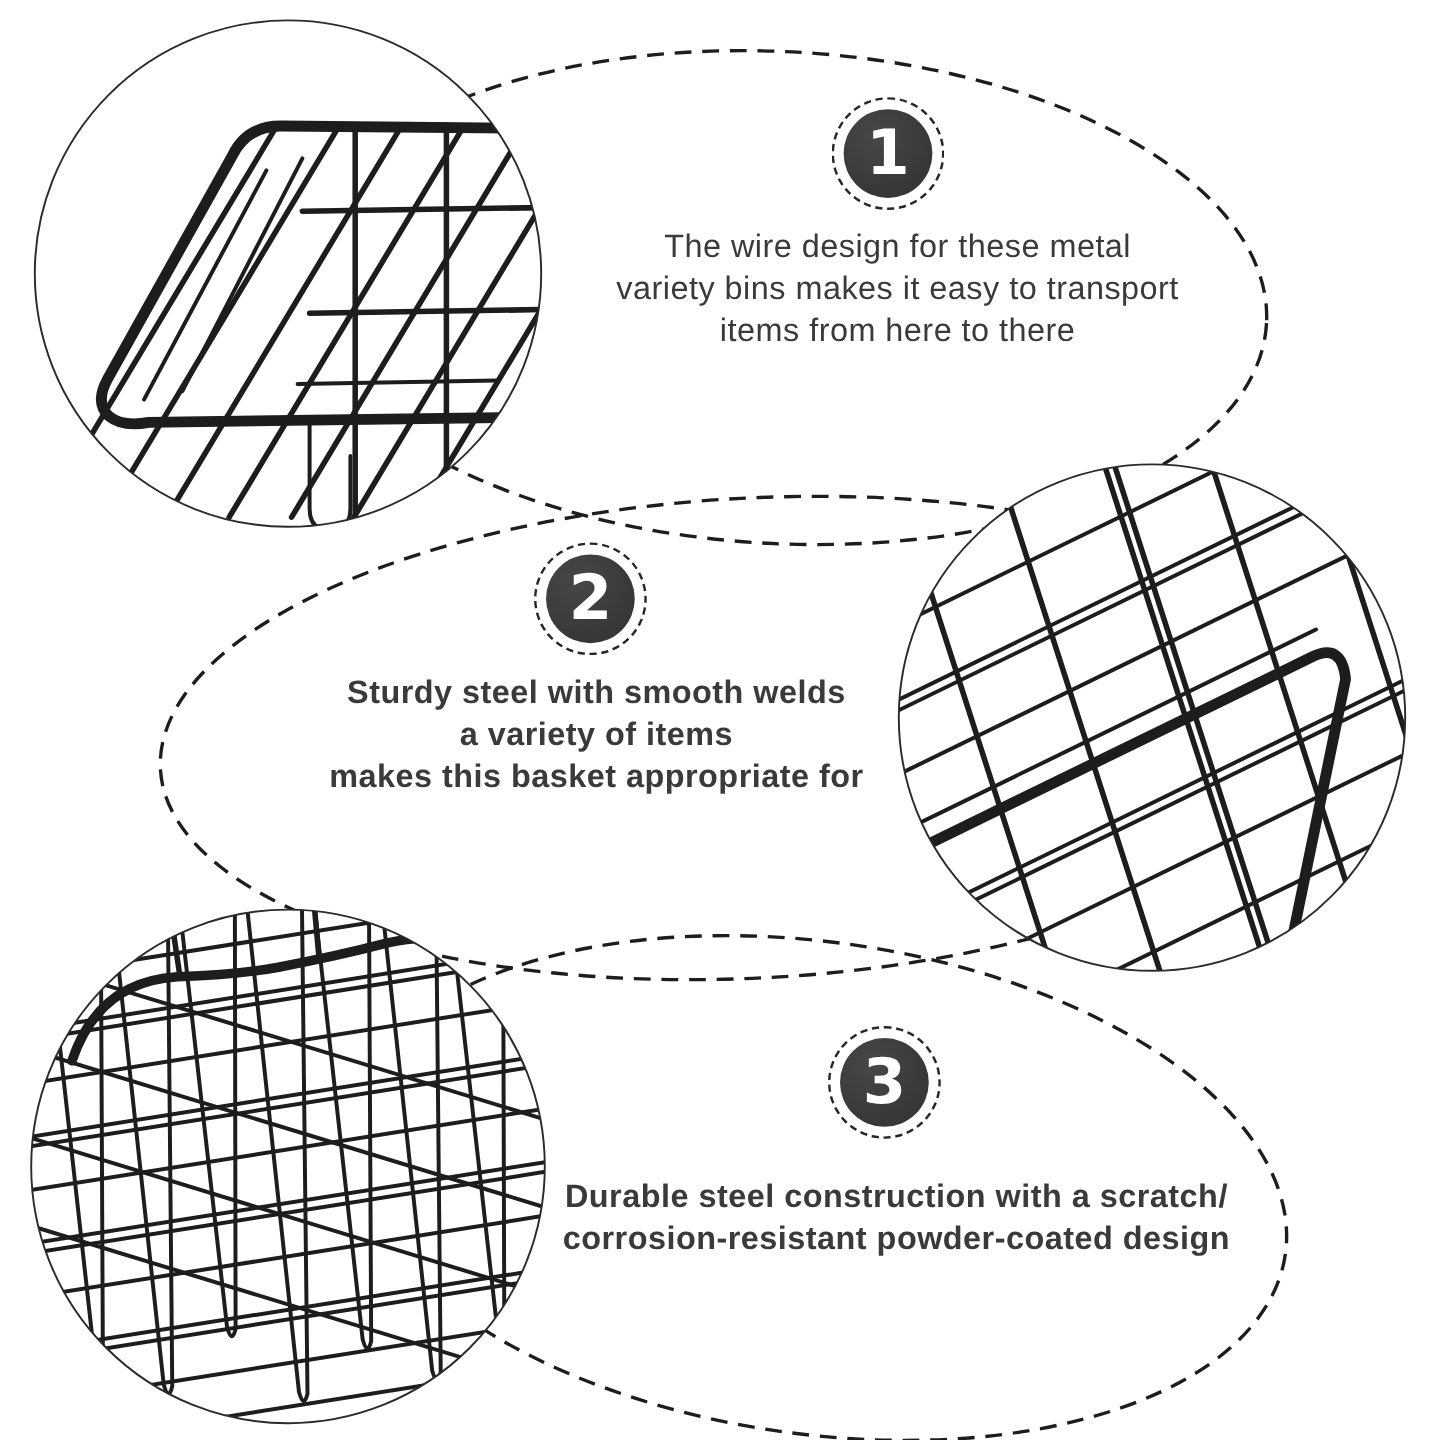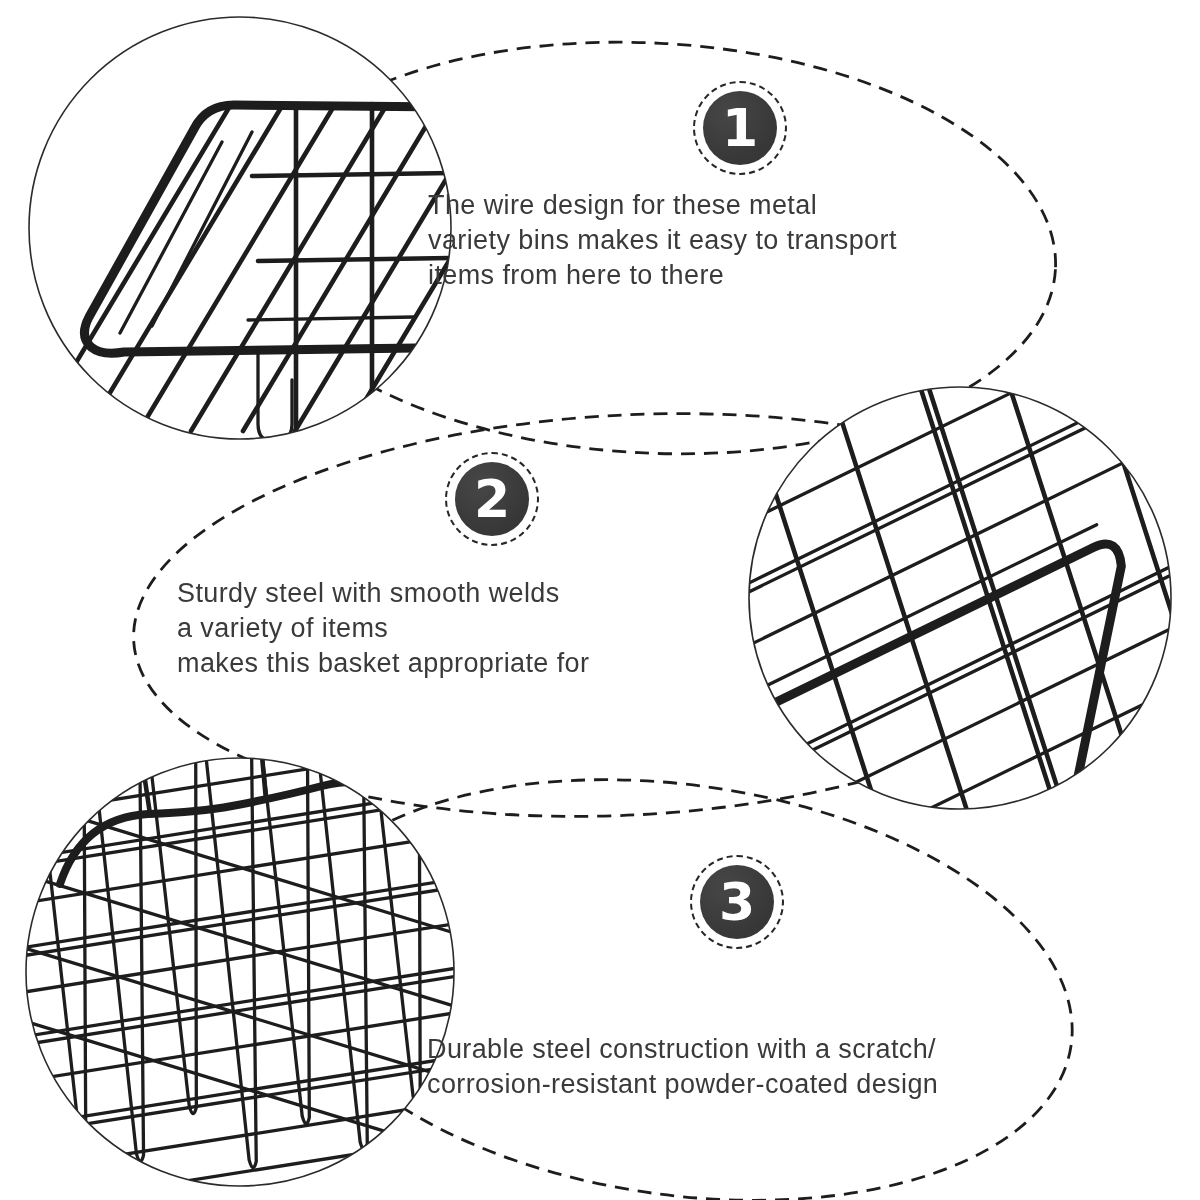--- a/index.html
+++ b/index.html
@@ -17,21 +17,21 @@
   .photo-bg{fill:#ffffff;}
   .photo-ring{fill:none;stroke:#2b2b2b;stroke-width:1.6;}
   .dashed-ellipse{fill:none;stroke:var(--line-art);stroke-width:2.8;stroke-dasharray:14 9;}
   .badge{position:absolute;width:94px;height:94px;border:2.6px dashed #262626;border-radius:50%;
          display:flex;align-items:center;justify-content:center;transform:translate(-50%,-50%);}
   .badge-core{width:74px;height:74px;border-radius:50%;
          background:radial-gradient(circle at 35% 30%,#474747,var(--badge-fill) 70%);
          display:flex;align-items:center;justify-content:center;}
   .badge-num{font-family:"DejaVu Sans",sans-serif;font-weight:700;font-size:52px;
          color:var(--badge-number);line-height:1;}
-  .feature-text{position:absolute;width:640px;transform:translateX(-50%);
+  .feature-text{position:absolute;width:640px;transform:translateX(-50%);text-align:center;
          color:var(--text);font-size:27px;line-height:35px;letter-spacing:.4px;font-weight:400;}
 </style>
 </head>
 <body>
 
 <div class="canvas">
 
   <svg class="art" viewBox="0 0 1200 1200">
     <defs>
       <clipPath id="c1">
@@ -149,29 +149,29 @@
     <div>The wire design for these metal</div>
     <div>variety bins makes it easy to transport</div>
     <div>items from here to there</div>
   </div>
 
   <div class="badge" style="left:492px;top:499px;">
     <div class="badge-core">
       <span class="badge-num">2</span>
     </div>
   </div>
-  <div class="feature-text" style="left:497px;top:576px;">
+  <div class="feature-text" style="left:497px;top:560px;font-weight:bold;">
     <div>Sturdy steel with smooth welds</div>
     <div>a variety of items</div>
     <div>makes this basket appropriate for</div>
   </div>
 
   <div class="badge" style="left:737px;top:902px;">
     <div class="badge-core">
       <span class="badge-num">3</span>
     </div>
   </div>
-  <div class="feature-text" style="left:747px;top:1032px;">
+  <div class="feature-text" style="left:747px;top:980px;font-weight:bold;">
     <div>Durable steel construction with a scratch/</div>
     <div>corrosion-resistant powder-coated design</div>
   </div>
 
 </div>
 
 </body></html>

